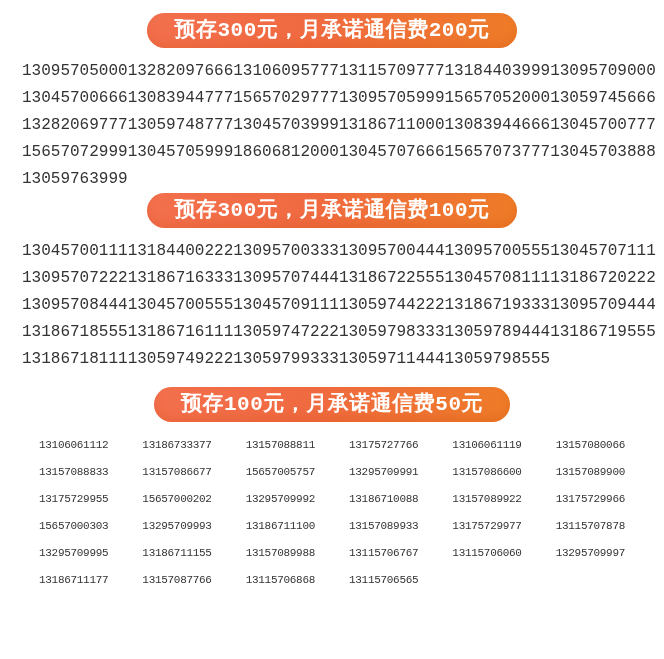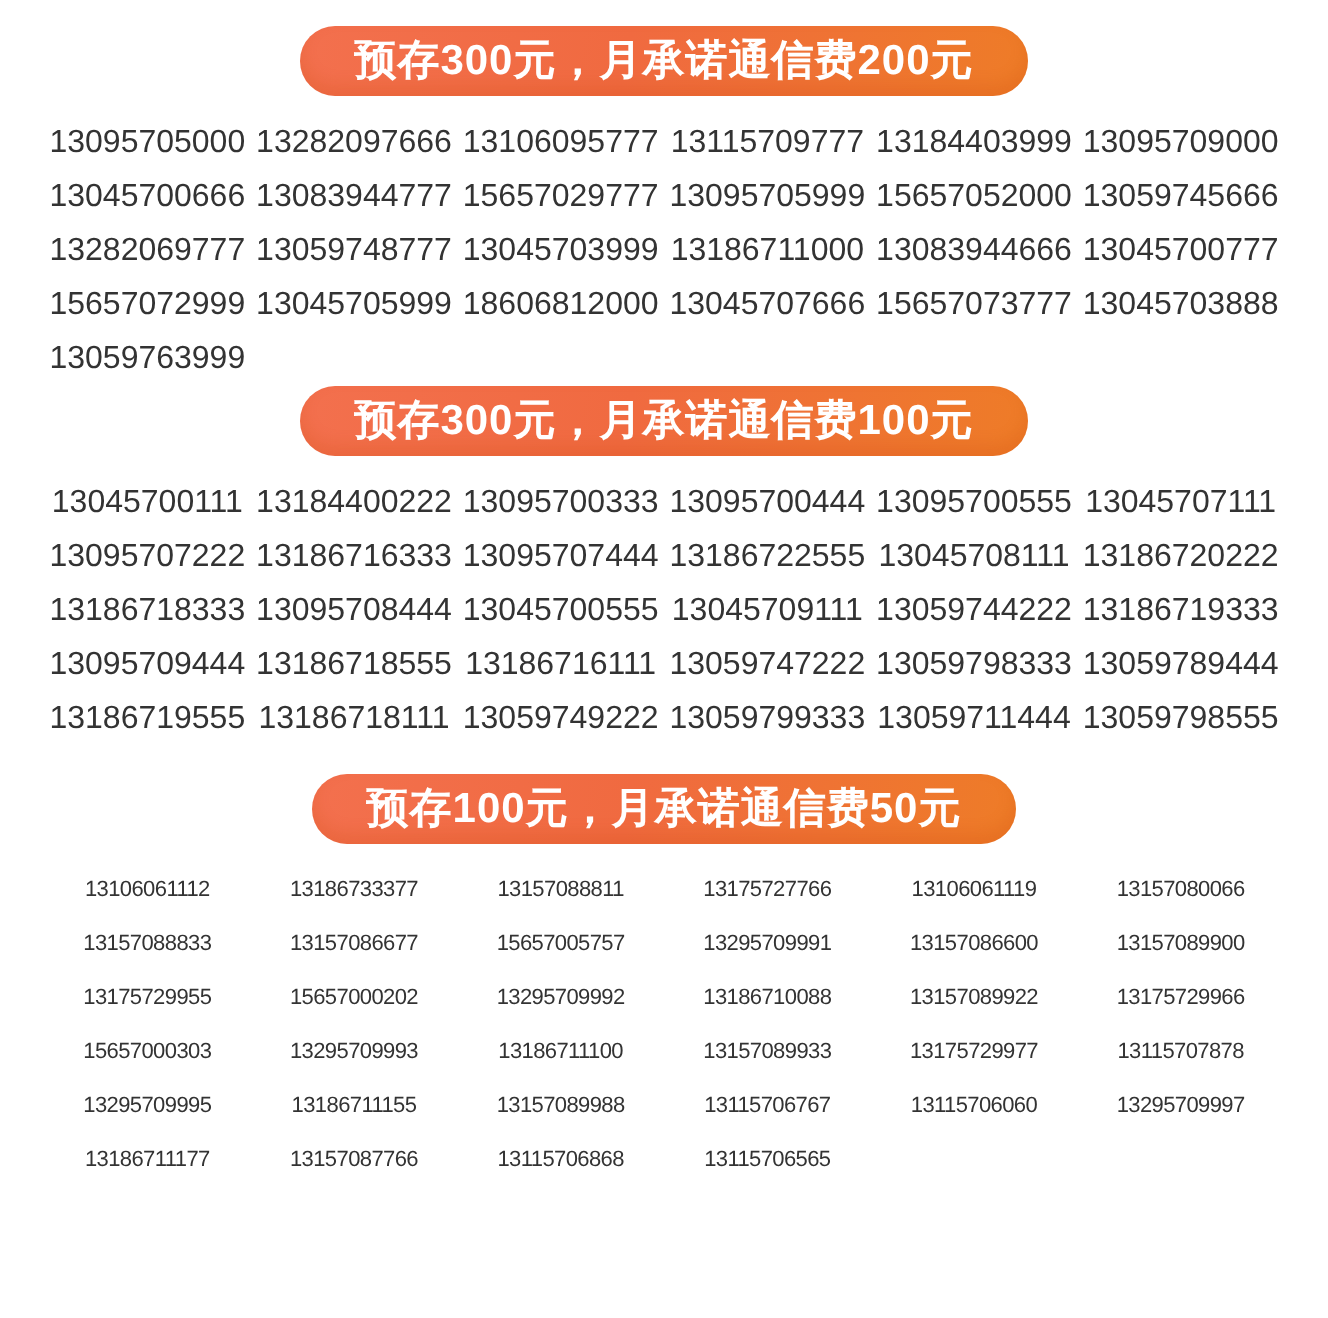--- a/index.html
+++ b/index.html
@@ -9,20 +9,21 @@
   body {
     width: 664px;
     height: 659px;
     background: #ffffff;
     overflow: hidden;
     font-family: "Liberation Sans", "DejaVu Sans", sans-serif;
   }
   .page {
     width: 664px;
     height: 611px;
+    font-family: Liberation Mono, monospace;
   }
   .pill-row {
     text-align: center;
   }
   .pill-row.first { padding-top: 13px; }
   .pill-row.next  { margin-top: 0; }
   .pill-row.third { margin-top: 14px; }
   .pill {
     display: inline-block;
     color: #ffffff;
@@ -101,21 +102,20 @@
         <span class="num">13095700333</span>
         <span class="num">13095700444</span>
         <span class="num">13095700555</span>
         <span class="num">13045707111</span>
         <span class="num">13095707222</span>
         <span class="num">13186716333</span>
         <span class="num">13095707444</span>
         <span class="num">13186722555</span>
         <span class="num">13045708111</span>
         <span class="num">13186720222</span>
-        <span class="num">13186718333</span>
         <span class="num">13095708444</span>
         <span class="num">13045700555</span>
         <span class="num">13045709111</span>
         <span class="num">13059744222</span>
         <span class="num">13186719333</span>
         <span class="num">13095709444</span>
         <span class="num">13186718555</span>
         <span class="num">13186716111</span>
         <span class="num">13059747222</span>
         <span class="num">13059798333</span>

